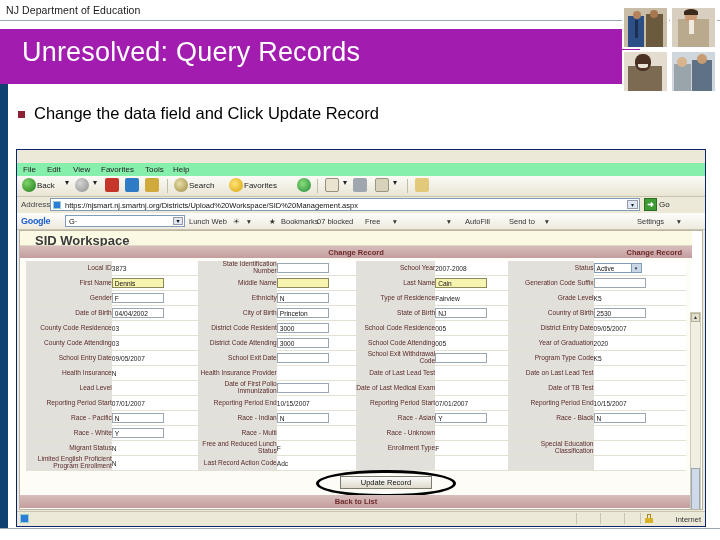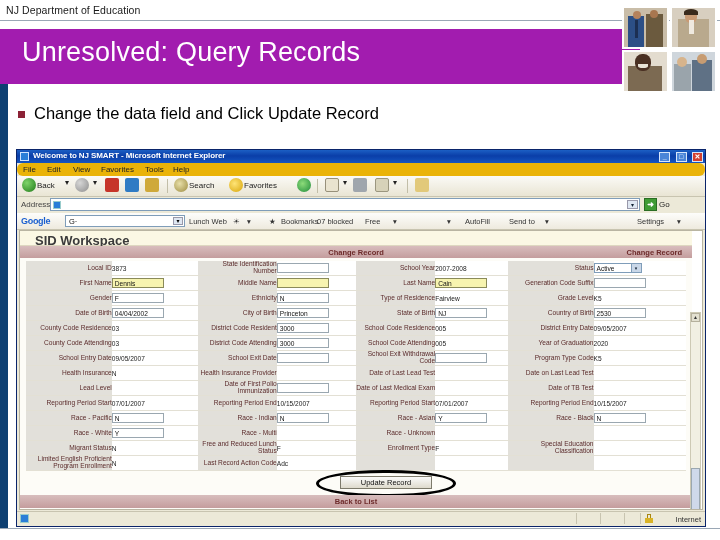--- a/index.html
+++ b/index.html
@@ -38,21 +38,21 @@
   .ie-title .ic{position:absolute;left:3px;top:2px;width:9px;height:9px;background:#2a7ed8;
       border:1px solid #cfe3ff;box-sizing:border-box;}
   .ie-title .tx{position:absolute;left:16px;top:1px;font-size:8px;color:#fff;font-weight:bold;
       white-space:nowrap;letter-spacing:-.1px;}
   .ie-title .btns{position:absolute;right:2px;top:1.5px;}
   .ie-title .btns b{display:inline-block;width:11px;height:10px;margin-left:1px;
       background:#4a85d8;border:1px solid #d7e6fb;box-sizing:border-box;vertical-align:top;
       font-size:7px;line-height:8px;text-align:center;color:#fff;font-weight:bold;}
   .ie-title .btns b.x{background:#d24030;}
 
-  .ie-menu{position:absolute;left:0;top:13px;width:100%;height:13px;background:#eab308;border-radius:6px;}
+  .ie-menu{position:absolute;left:0;top:13px;width:100%;height:13px;background:#86efac;}
   .ie-menu span{position:absolute;top:2px;font-size:8px;color:#222;white-space:nowrap;}
 
   .ie-tools{position:absolute;left:0;top:26px;width:100%;height:20px;
       background:linear-gradient(#fbfaf6,#e9e5d4);border-bottom:1px solid #c8c4b0;}
   .tb{position:absolute;top:2px;height:16px;font-size:8px;color:#222;white-space:nowrap;}
   .tb .circ{display:inline-block;width:14px;height:14px;border-radius:50%;vertical-align:middle;}
   .tb .lbl{vertical-align:middle;margin-left:1px;}
   .sep{position:absolute;top:3px;width:1px;height:14px;background:#c2bea8;}
 
   .ie-addr{position:absolute;left:0;top:47px;width:100%;height:16px;background:#ece9d8;}
@@ -168,29 +168,20 @@
 
 <div class="bullet-row">
   <span class="bullet-sq"></span>
   <span class="bullet-tx">Change the data field and Click Update Record</span>
 </div>
 
 <div class="foot-rule"></div>
 
 <div class="ie">
 
-  <div class="ie-title">
-    <span class="ic"></span>
-    <span class="tx">Welcome to NJ SMART - Microsoft Internet Explorer</span>
-    <span class="btns">
-      <b>_</b>
-      <b>□</b>
-      <b class="x">✕</b>
-    </span>
-  </div>
 
   <div class="ie-menu">
     <span style="left:6px;">File</span>
     <span style="left:30px;">Edit</span>
     <span style="left:56px;">View</span>
     <span style="left:84px;">Favorites</span>
     <span style="left:128px;">Tools</span>
     <span style="left:156px;">Help</span>
   </div>
 
@@ -237,20 +228,21 @@
     <span class="sep" style="left:390px;"></span>
     <span class="tb" style="left:398px;">
       <span class="circ" style="border-radius:2px;background:#e2c97a;"></span>
     </span>
   </div>
 
   <div class="ie-addr">
     <span class="lab">Address</span>
     <div class="addr-box">
       <span class="ficon"></span>
+      <span class="url">https://njsmart.nj.smartnj.org/Districts/Upload%20Workspace/SID%20Management.aspx</span>
       <span class="cv">▾</span>
     </div>
     <span class="go-btn">➜</span>
     <span class="go-lb">Go</span>
     <span class="links-lb">Links</span>
   </div>
 
   <div class="ie-gbar">
     <span class="glogo">Google</span>
     <div class="gsearch">

